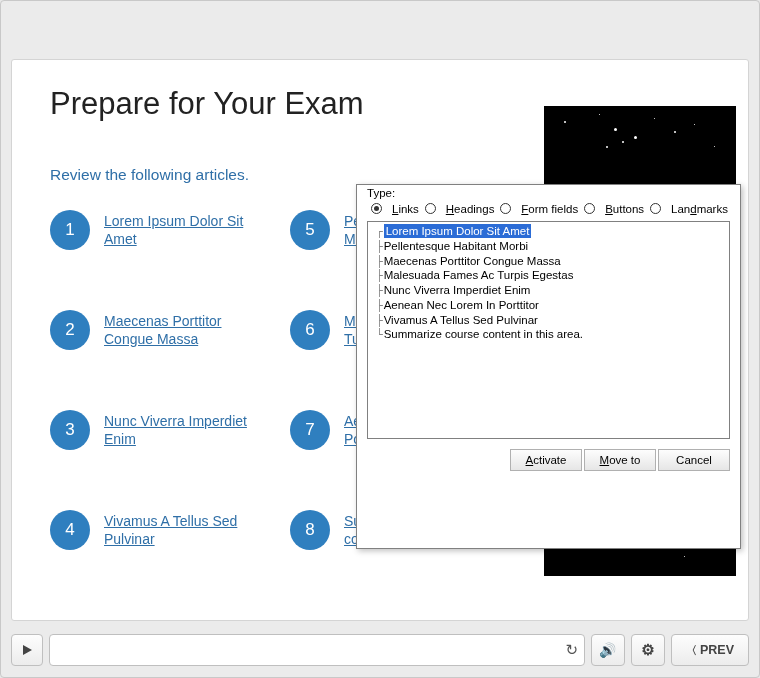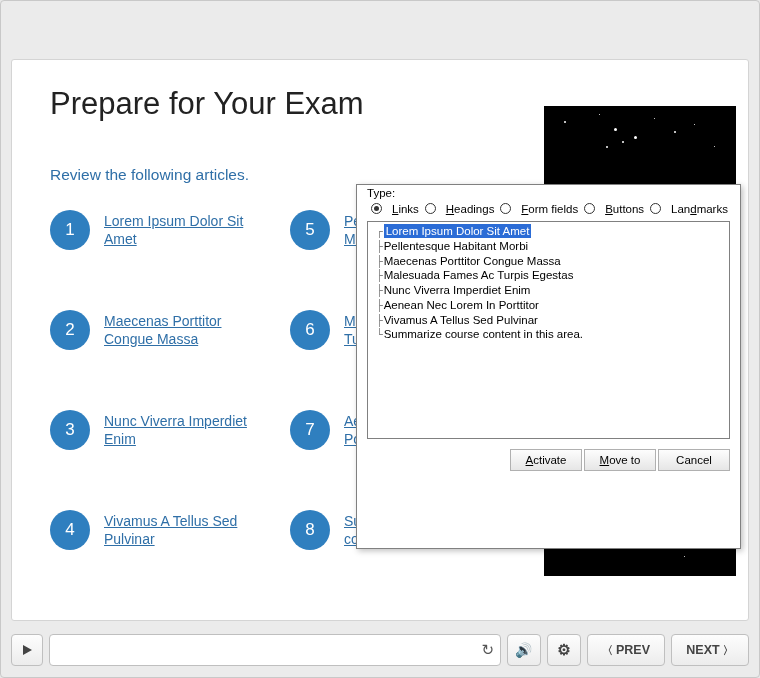--- a/index.html
+++ b/index.html
@@ -334,24 +334,20 @@
     </div>
     <div class="ctrl vol-btn">
       <span style="font-size:14px;">🔊</span>
     </div>
     <div class="ctrl gear-btn">
       <span style="font-size:15px;">⚙</span>
     </div>
     <div class="ctrl nav-btn">
       <span class="chev">〈</span>
       <span>PREV</span>
-    </div>
-    <div class="ctrl nav-btn">
-      <span>NEXT</span>
-      <span class="chev">〉</span>
     </div>
   </div>
 
   <div class="dialog">
     <div class="dlg-body">
       <div class="type-label">Type:</div>
       <div class="type-row">
         <span class="radio-opt">
           <span class="radio sel"></span>
           <span><span class="ul">L</span><span></span>inks</span>

